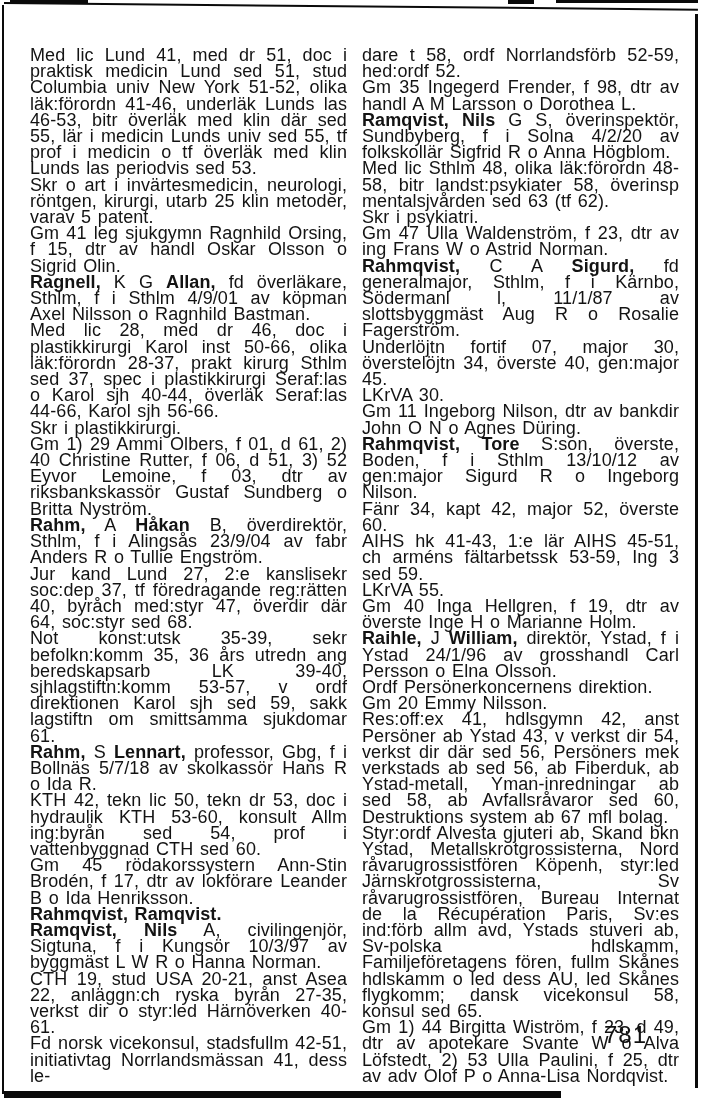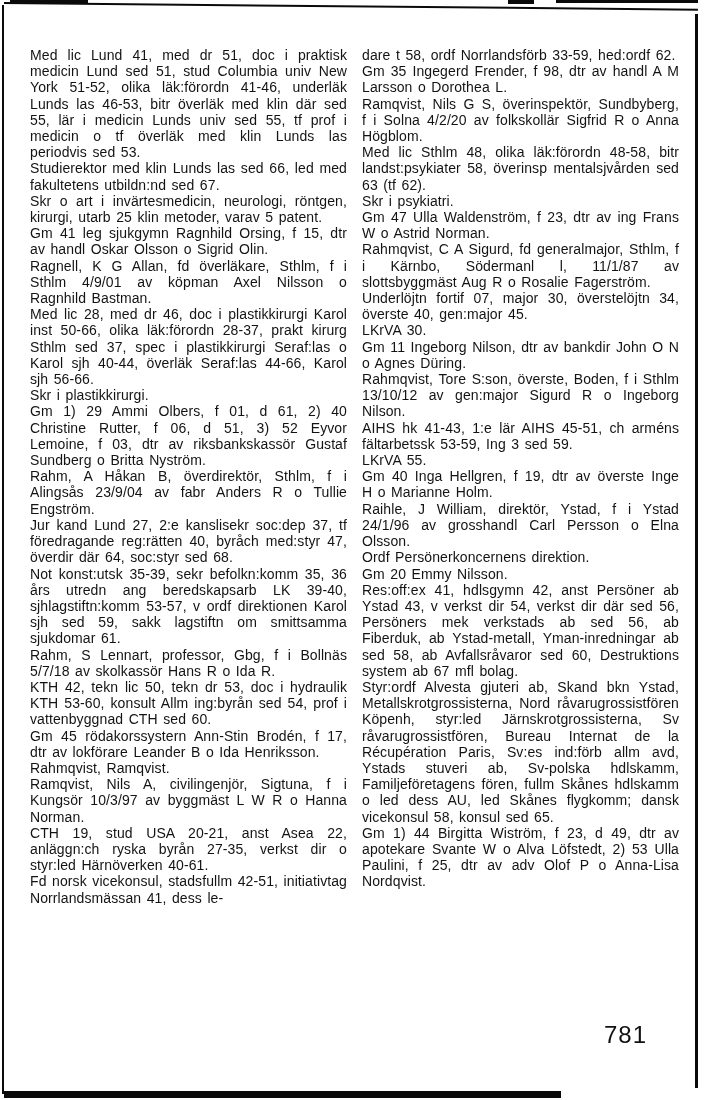--- a/index.html
+++ b/index.html
@@ -13,30 +13,30 @@
     height: 1100px;
     background: #ffffff;
     overflow: hidden;
     font-family: "Liberation Sans", sans-serif;
   }
   .col {
     position: absolute;
     top: 47px;
     width: 317px;
     color: #131313;
-    font-size: 14px;
+    font-size: 18px;
     line-height: 16.2px;
     text-align: justify;
     letter-spacing: 0.1px;
     word-spacing: 1.5px;
   }
   .col-left  { left: 30px;  }
   .col-right { left: 362px; }
   .para { margin: 0; }
-  .para b { font-weight: normal; }
+  .para b { font-weight: bold; }
   .page-number {
     position: absolute;
     left: 604px;
     top: 1021px;
     font-size: 24px;
     font-weight: normal;
     letter-spacing: 1px;
     color: #111111;
   }
   
@@ -62,50 +62,50 @@
   <div class="edge edge-top"></div>
   <div class="edge edge-left"></div>
   <div class="edge edge-right"></div>
   <div class="edge edge-bottom"></div>
   <div class="noise noise-1"></div>
   <div class="noise noise-2"></div>
   <div class="noise noise-3"></div>
 
   <div class="col col-left">
       <p class="para"><span>Med lic Lund 41, med dr 51, doc i praktisk medicin Lund sed 51, stud Columbia univ New York 51-52, olika läk:förordn 41-46, underläk Lunds las 46-53, bitr överläk med klin där sed 55, lär i medicin Lunds univ sed 55, tf prof i medicin o tf överläk med klin Lunds las periodvis sed 53.</span></p>
-      <p class="para"><span>Studierektor med klin Lunds las sed 66, led med fakultetens utbildn:nd sed 67.</span></p>
       <p class="para"><span>Skr o art i invärtesmedicin, neurologi, röntgen, kirurgi, utarb 25 klin metoder, varav 5 patent.</span></p>
       <p class="para"><span>Gm 41 leg sjukgymn Ragnhild Orsing, f 15, dtr av handl Oskar Olsson o Sigrid Olin.</span></p>
       <p class="para"><b>Ragnell,</b><span> K G </span><b>Allan,</b><span> fd överläkare, Sthlm, f i Sthlm 4/9/01 av köpman Axel Nilsson o Ragnhild Bastman.</span></p>
       <p class="para"><span>Med lic 28, med dr 46, doc i plastikkirurgi Karol inst 50-66, olika läk:förordn 28-37, prakt kirurg Sthlm sed 37, spec i plastikkirurgi Seraf:las o Karol sjh 40-44, överläk Seraf:las 44-66, Karol sjh 56-66.</span></p>
       <p class="para"><span>Skr i plastikkirurgi.</span></p>
       <p class="para"><span>Gm 1) 29 Ammi Olbers, f 01, d 61, 2) 40 Christine Rutter, f 06, d 51, 3) 52 Eyvor Lemoine, f 03, dtr av riksbankskassör Gustaf Sundberg o Britta Nyström.</span></p>
       <p class="para"><b>Rahm,</b><span> A </span><b>Håkan</b><span> B, överdirektör, Sthlm, f i Alingsås 23/9/04 av fabr Anders R o Tullie Engström.</span></p>
       <p class="para"><span>Jur kand Lund 27, 2:e kanslisekr soc:dep 37, tf föredragande reg:rätten 40, byråch med:styr 47, överdir där 64, soc:styr sed 68.</span></p>
       <p class="para"><span>Not konst:utsk 35-39, sekr befolkn:komm 35, 36 års utredn ang beredskapsarb LK 39-40, sjhlagstiftn:komm 53-57, v ordf direktionen Karol sjh sed 59, sakk lagstiftn om smittsamma sjukdomar 61.</span></p>
       <p class="para"><b>Rahm,</b><span> S </span><b>Lennart,</b><span> professor, Gbg, f i Bollnäs 5/7/18 av skolkassör Hans R o Ida R.</span></p>
       <p class="para"><span>KTH 42, tekn lic 50, tekn dr 53, doc i hydraulik KTH 53-60, konsult Allm ing:byrån sed 54, prof i vattenbyggnad CTH sed 60.</span></p>
       <p class="para"><span>Gm 45 rödakorssystern Ann-Stin Brodén, f 17, dtr av lokförare Leander B o Ida Henriksson.</span></p>
       <p class="para"><b>Rahmqvist, Ramqvist.</b></p>
       <p class="para"><b>Ramqvist,</b><span> </span><b>Nils</b><span> A, civilingenjör, Sigtuna, f i Kungsör 10/3/97 av byggmäst L W R o Hanna Norman.</span></p>
       <p class="para"><span>CTH 19, stud USA 20-21, anst Asea 22, anläggn:ch ryska byrån 27-35, verkst dir o styr:led Härnöverken 40-61.</span></p>
       <p class="para"><span>Fd norsk vicekonsul, stadsfullm 42-51, initiativtag Norrlandsmässan 41, dess le-</span></p>
     </div>
   <div class="col col-right">
-      <p class="para"><span>dare t 58, ordf Norrlandsförb 33-59, hed:ordf 62.</span></p>
+      <p class="para"><span>dare t 58, ordf Norrlandsförb 52-59, hed:ordf 52.</span></p>
       <p class="para"><span>Gm 35 Ingegerd Frender, f 98, dtr av handl A M Larsson o Dorothea L.</span></p>
       <p class="para"><b>Ramqvist,</b><span> </span><b>Nils</b><span> G S, överinspektör, Sundbyberg, f i Solna 4/2/20 av folkskollär Sigfrid R o Anna Högblom.</span></p>
       <p class="para"><span>Med lic Sthlm 48, olika läk:förordn 48-58, bitr landst:psykiater 58, överinsp mentalsjvården sed 63 (tf 62).</span></p>
       <p class="para"><span>Skr i psykiatri.</span></p>
       <p class="para"><span>Gm 47 Ulla Waldenström, f 23, dtr av ing Frans W o Astrid Norman.</span></p>
       <p class="para"><b>Rahmqvist,</b><span> C A </span><b>Sigurd,</b><span> fd generalmajor, Sthlm, f i Kärnbo, Södermanl l, 11/1/87 av slottsbyggmäst Aug R o Rosalie Fagerström.</span></p>
       <p class="para"><span>Underlöjtn fortif 07, major 30, överstelöjtn 34, överste 40, gen:major 45.</span></p>
       <p class="para"><span>LKrVA 30.</span></p>
       <p class="para"><span>Gm 11 Ingeborg Nilson, dtr av bankdir John O N o Agnes Düring.</span></p>
       <p class="para"><b>Rahmqvist,</b><span> </span><b>Tore</b><span> S:son, överste, Boden, f i Sthlm 13/10/12 av gen:major Sigurd R o Ingeborg Nilson.</span></p>
+      <p class="para"><span>Fänr 34, kapt 42, major 52, överste 60.</span></p>
       <p class="para"><span>AIHS hk 41-43, 1:e lär AIHS 45-51, ch arméns fältarbetssk 53-59, Ing 3 sed 59.</span></p>
       <p class="para"><span>LKrVA 55.</span></p>
       <p class="para"><span>Gm 40 Inga Hellgren, f 19, dtr av överste Inge H o Marianne Holm.</span></p>
       <p class="para"><b>Raihle,</b><span> J </span><b>William,</b><span> direktör, Ystad, f i Ystad 24/1/96 av grosshandl Carl Persson o Elna Olsson.</span></p>
       <p class="para"><span>Ordf Persönerkoncernens direktion.</span></p>
       <p class="para"><span>Gm 20 Emmy Nilsson.</span></p>
       <p class="para"><span>Res:off:ex 41, hdlsgymn 42, anst Persöner ab Ystad 43, v verkst dir 54, verkst dir där sed 56, Persöners mek verkstads ab sed 56, ab Fiberduk, ab Ystad-metall, Yman-inredningar ab sed 58, ab Avfallsråvaror sed 60, Destruktions system ab 67 mfl bolag.</span></p>
       <p class="para"><span>Styr:ordf Alvesta gjuteri ab, Skand bkn Ystad, Metallskrotgrossisterna, Nord råvarugrossistfören Köpenh, styr:led Järnskrotgrossisterna, Sv råvarugrossistfören, Bureau Internat de la Récupération Paris, Sv:es ind:förb allm avd, Ystads stuveri ab, Sv-polska hdlskamm, Familjeföretagens fören, fullm Skånes hdlskamm o led dess AU, led Skånes flygkomm; dansk vicekonsul 58, konsul sed 65.</span></p>
       <p class="para"><span>Gm 1) 44 Birgitta Wiström, f 23, d 49, dtr av apotekare Svante W o Alva Löfstedt, 2) 53 Ulla Paulini, f 25, dtr av adv Olof P o Anna-Lisa Nordqvist.</span></p>
     </div>

